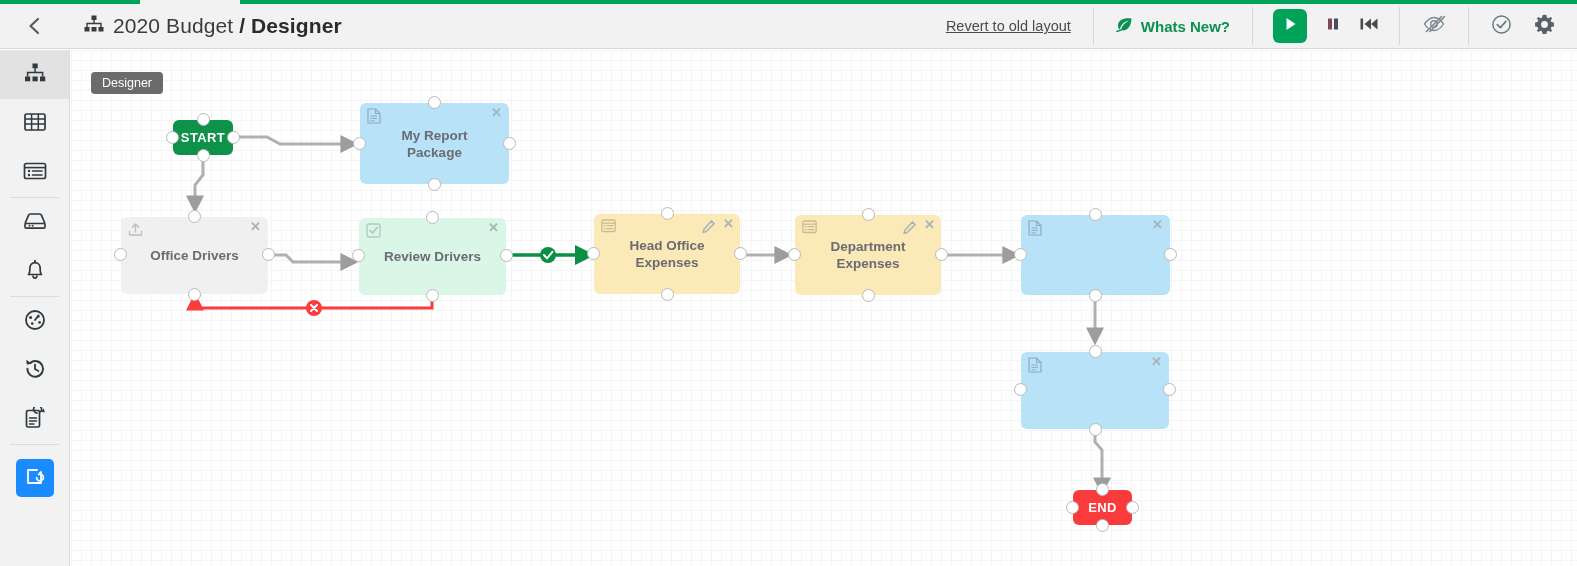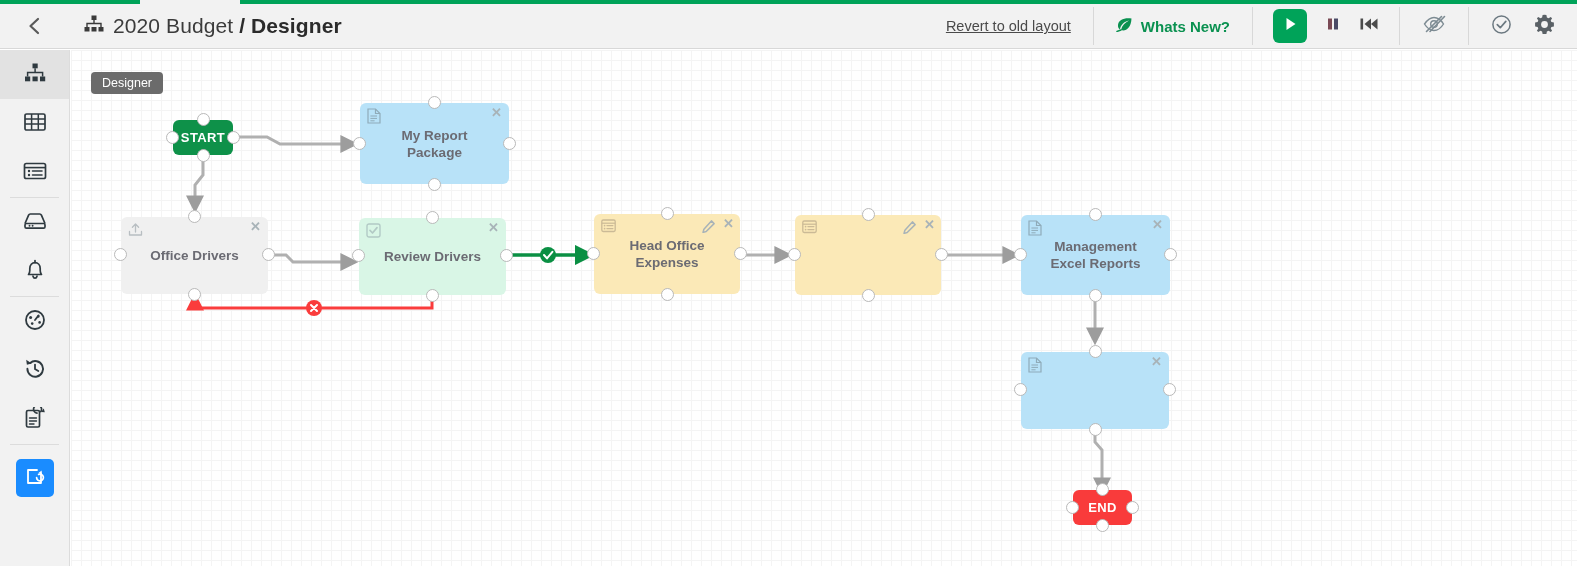--- a/index.html
+++ b/index.html
@@ -493,36 +493,36 @@
           <circle cx="3.6" cy="9.6" r=".85" fill="#a4947c"></circle>
           <path d="M5.9 6.6 H11.9 M5.9 9.6 H11.9" stroke="#a4947c" stroke-width="1.2" stroke-linecap="round"></path>
         </svg>
       </span>
       <span class="nd-edit">
         <svg width="13" height="13" viewBox="0 0 13 13">
           <path d="M9.4 0.9 L12.1 3.6 L4.2 11.5 L1 12.4 L1.9 9.2 Z" fill="none" stroke="#a8b3b8" stroke-width="1.5" stroke-linejoin="round"></path>
         </svg>
       </span>
       <span class="nd-close" style="right:6px;">✕</span>
+      <span class="lbl">Department Expenses</span>
       <span class="port" style="left:66.5px; top:-7px;"></span>
       <span class="port" style="left:-7px; top:33px;"></span>
       <span class="port" style="right:-7px; top:33px;"></span>
       <span class="port" style="left:66.5px; bottom:-7px;"></span>
     </div>
 
     <div class="node n-blue" style="left:950px; top:165px; width:149px; height:80px;">
       <span class="nd-type">
         <svg width="14" height="16" viewBox="0 0 14 16">
           <path d="M1 1 H8.5 L13 5.5 V15 H1 Z" fill="none" stroke="#6e7f86" stroke-width="1.2"></path>
           <path d="M8.5 1 V5.5 H13" fill="none" stroke="#6e7f86" stroke-width="1.2"></path>
           <path d="M3.4 8 H10 M3.4 10.4 H10 M3.4 12.8 H7.6" stroke="#6e7f86" stroke-width="1"></path>
         </svg>
       </span>
       <span class="nd-close">✕</span>
-      <span class="lbl">Management Excel Reports</span>
       <span class="port" style="left:68px; top:-7px;"></span>
       <span class="port" style="left:-7px; top:33px;"></span>
       <span class="port" style="right:-7px; top:33px;"></span>
       <span class="port" style="left:68px; bottom:-7px;"></span>
     </div>
 
     <div class="node n-blue" style="left:950px; top:302px; width:148px; height:77px;">
       <span class="nd-type">
         <svg width="14" height="16" viewBox="0 0 14 16">
           <path d="M1 1 H8.5 L13 5.5 V15 H1 Z" fill="none" stroke="#6e7f86" stroke-width="1.2"></path>

